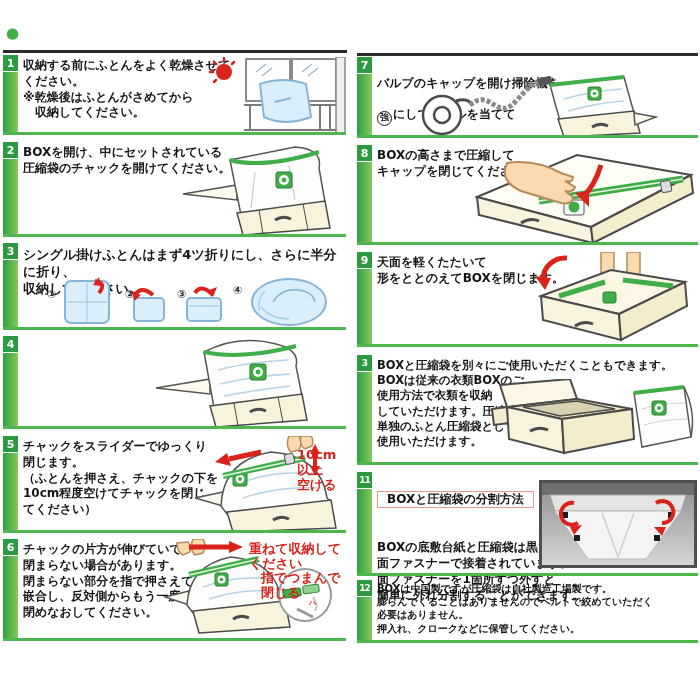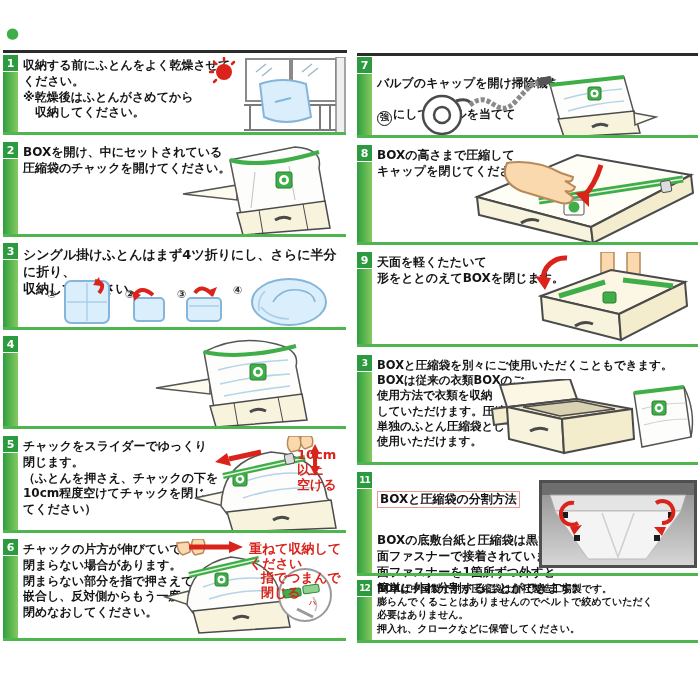--- a/index.html
+++ b/index.html
@@ -10,21 +10,21 @@
   .rule{position:absolute;height:3px;background:#2b2b2b}
   .step{position:absolute}
   .bar{position:absolute;left:0;top:0;bottom:2px;width:15px;background:linear-gradient(to right,#2f9e40,#84ca5e)}
   .num{position:absolute;left:0;top:0;width:15px;height:17px;background:#2c9a3e;color:#fff;font-weight:bold;font-size:11px;line-height:17px;text-align:center;border-bottom:1px solid #fff}
   .num.w2{font-size:9px;letter-spacing:-1px}
   .sep{position:absolute;left:0;right:0;bottom:0;height:3px;background:#4eb64e}
   .txt{position:absolute;left:20px;top:3px;font-size:12px;font-weight:bold;line-height:1.32;white-space:pre-line}
   .illus{position:absolute}
   .rednote{position:absolute;color:#d9231b;font-size:13px;font-weight:bold;line-height:1.15;white-space:pre-line}
   .circled{display:inline-flex;align-items:center;justify-content:center;width:15px;height:15px;border:1.5px solid #151515;border-radius:50%;font-size:9px;vertical-align:-2px;margin-right:1px}
-  .boxedtitle{display:inline-block;border:1.5px solid #e89a90;padding:0 2px;line-height:1.3;margin-bottom:9px}
+  .boxedtitle{display:inline-block;border:1.5px solid #e89a90;padding:0 9px;line-height:1.3;margin-bottom:16px}
   .photo{position:absolute;background:linear-gradient(180deg,#8f8f8f,#d6d6d6);border:3px solid #4f4f4f}
   svg{display:block}
 </style>
 </head>
 <body>
 
 <div class="page">
 
   <div class="hdr">
     <span class="dot">●</span>

